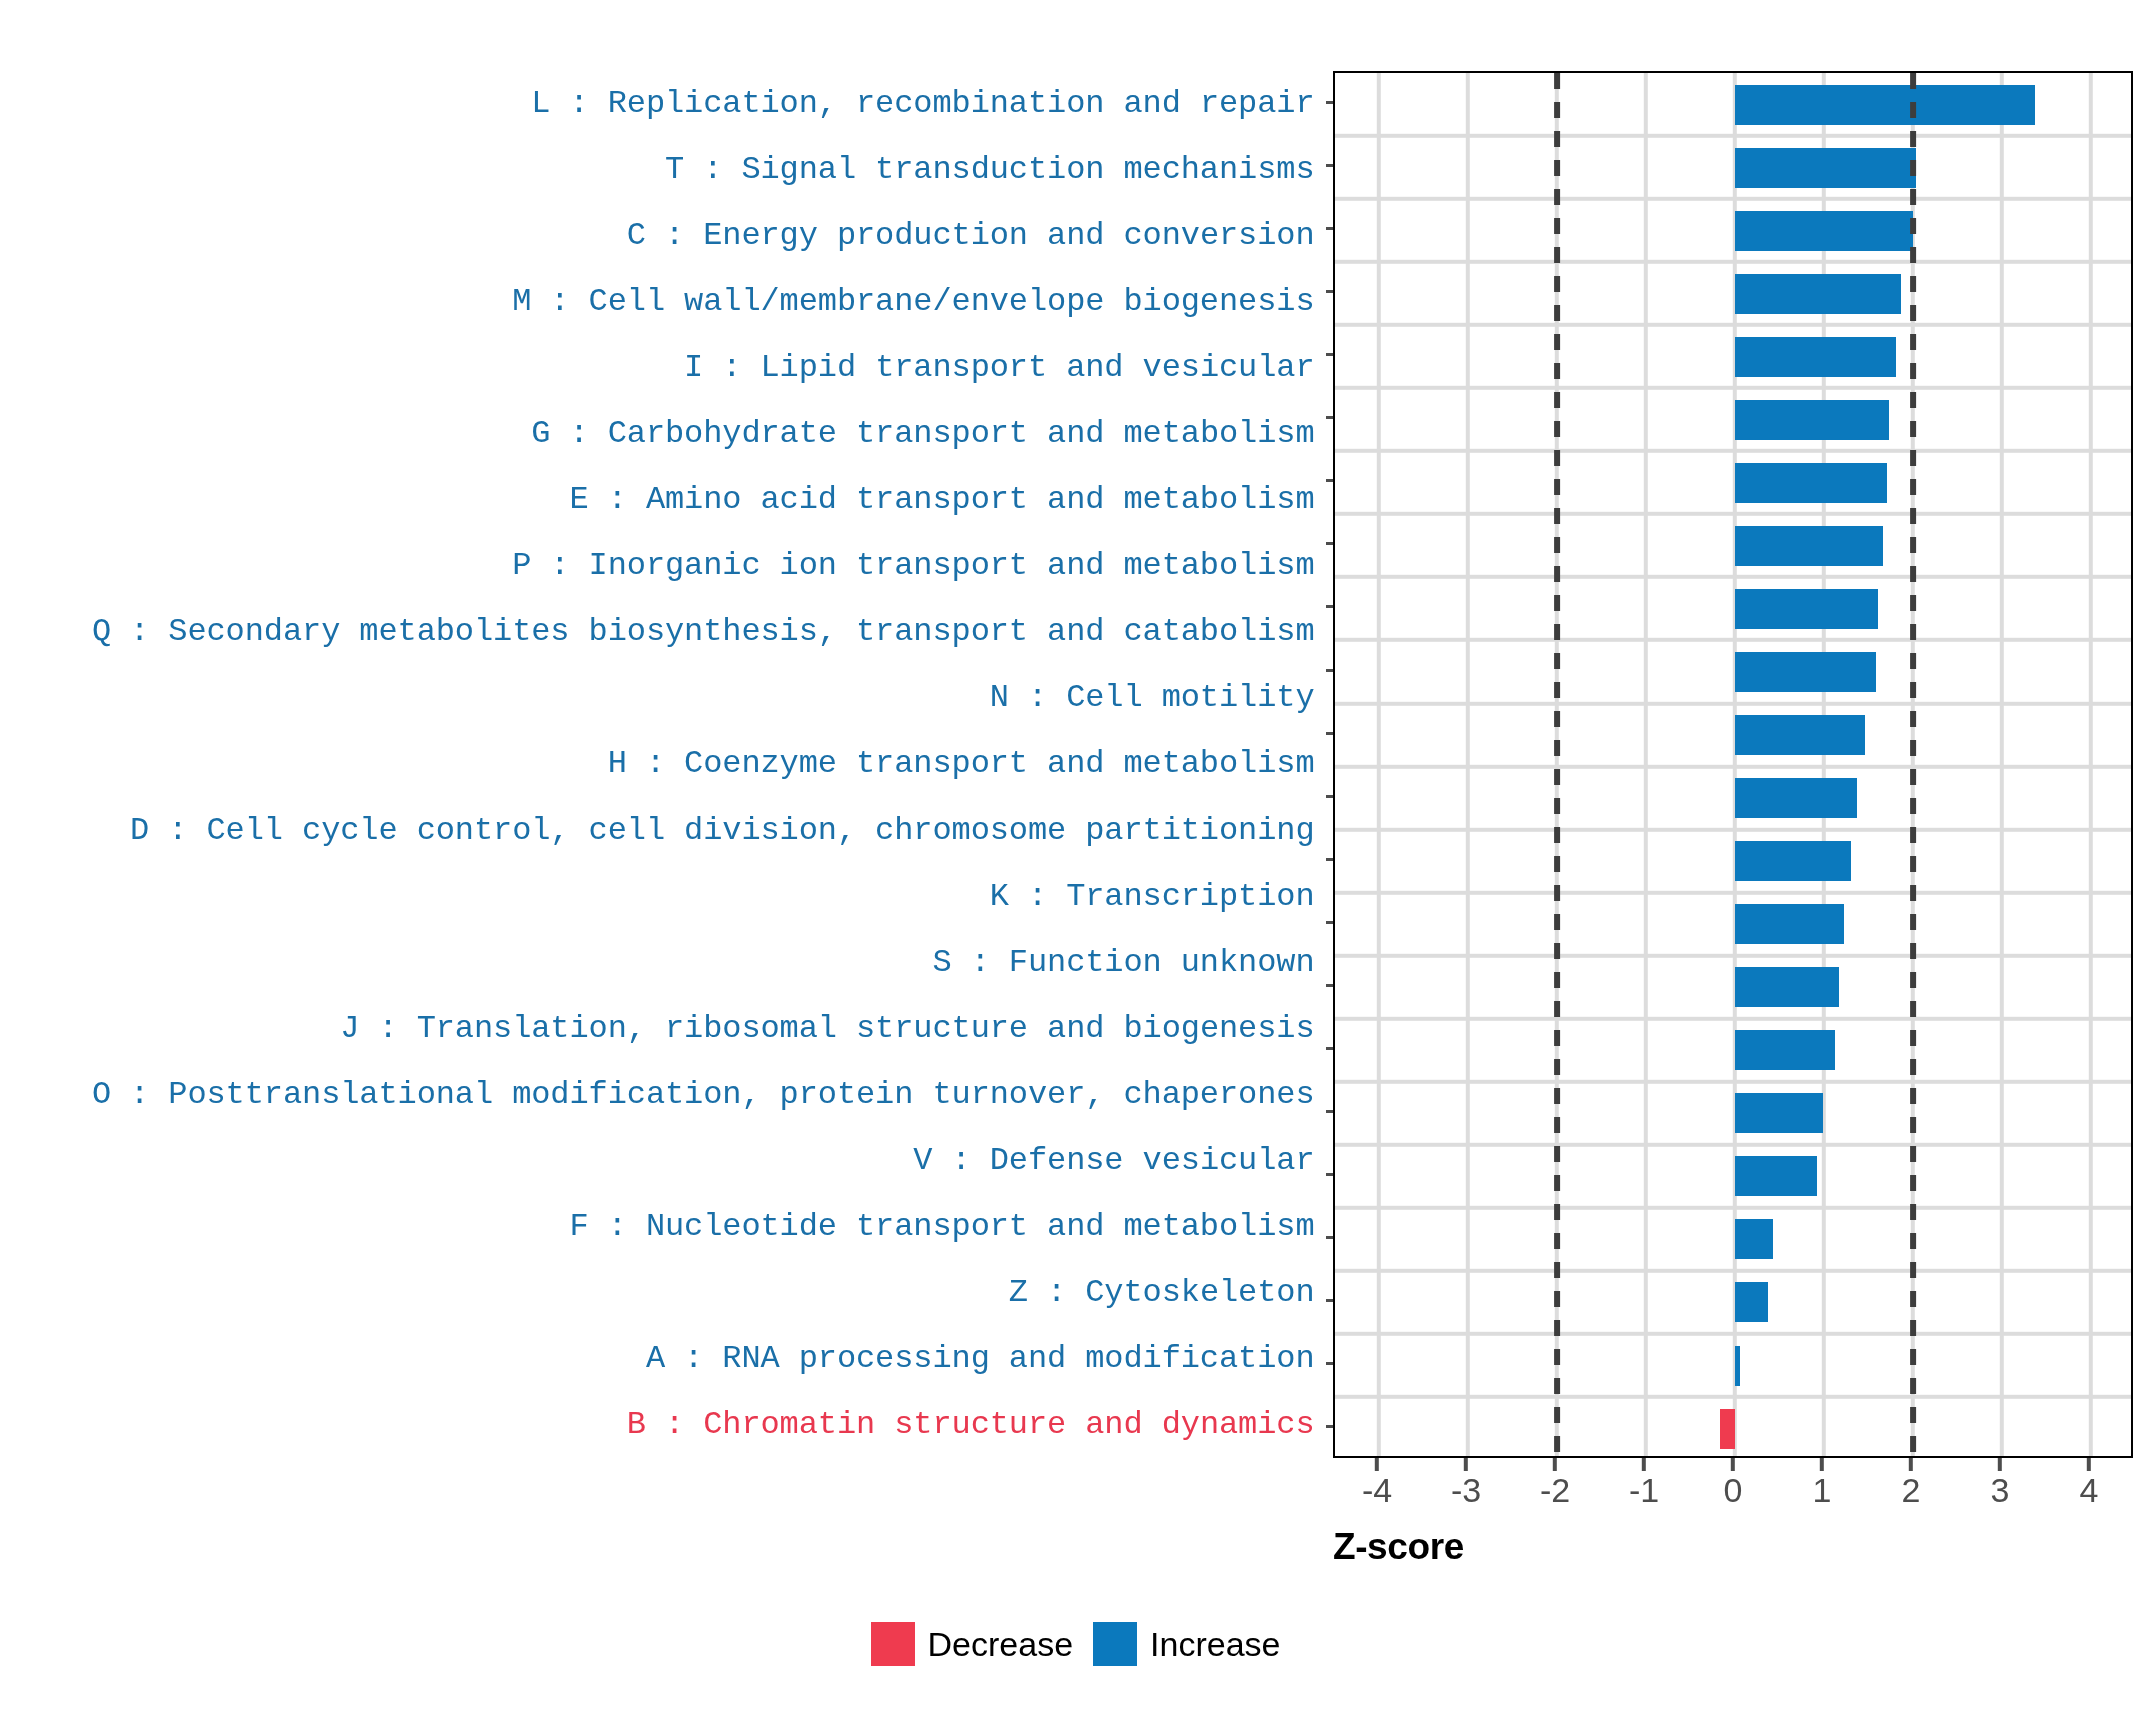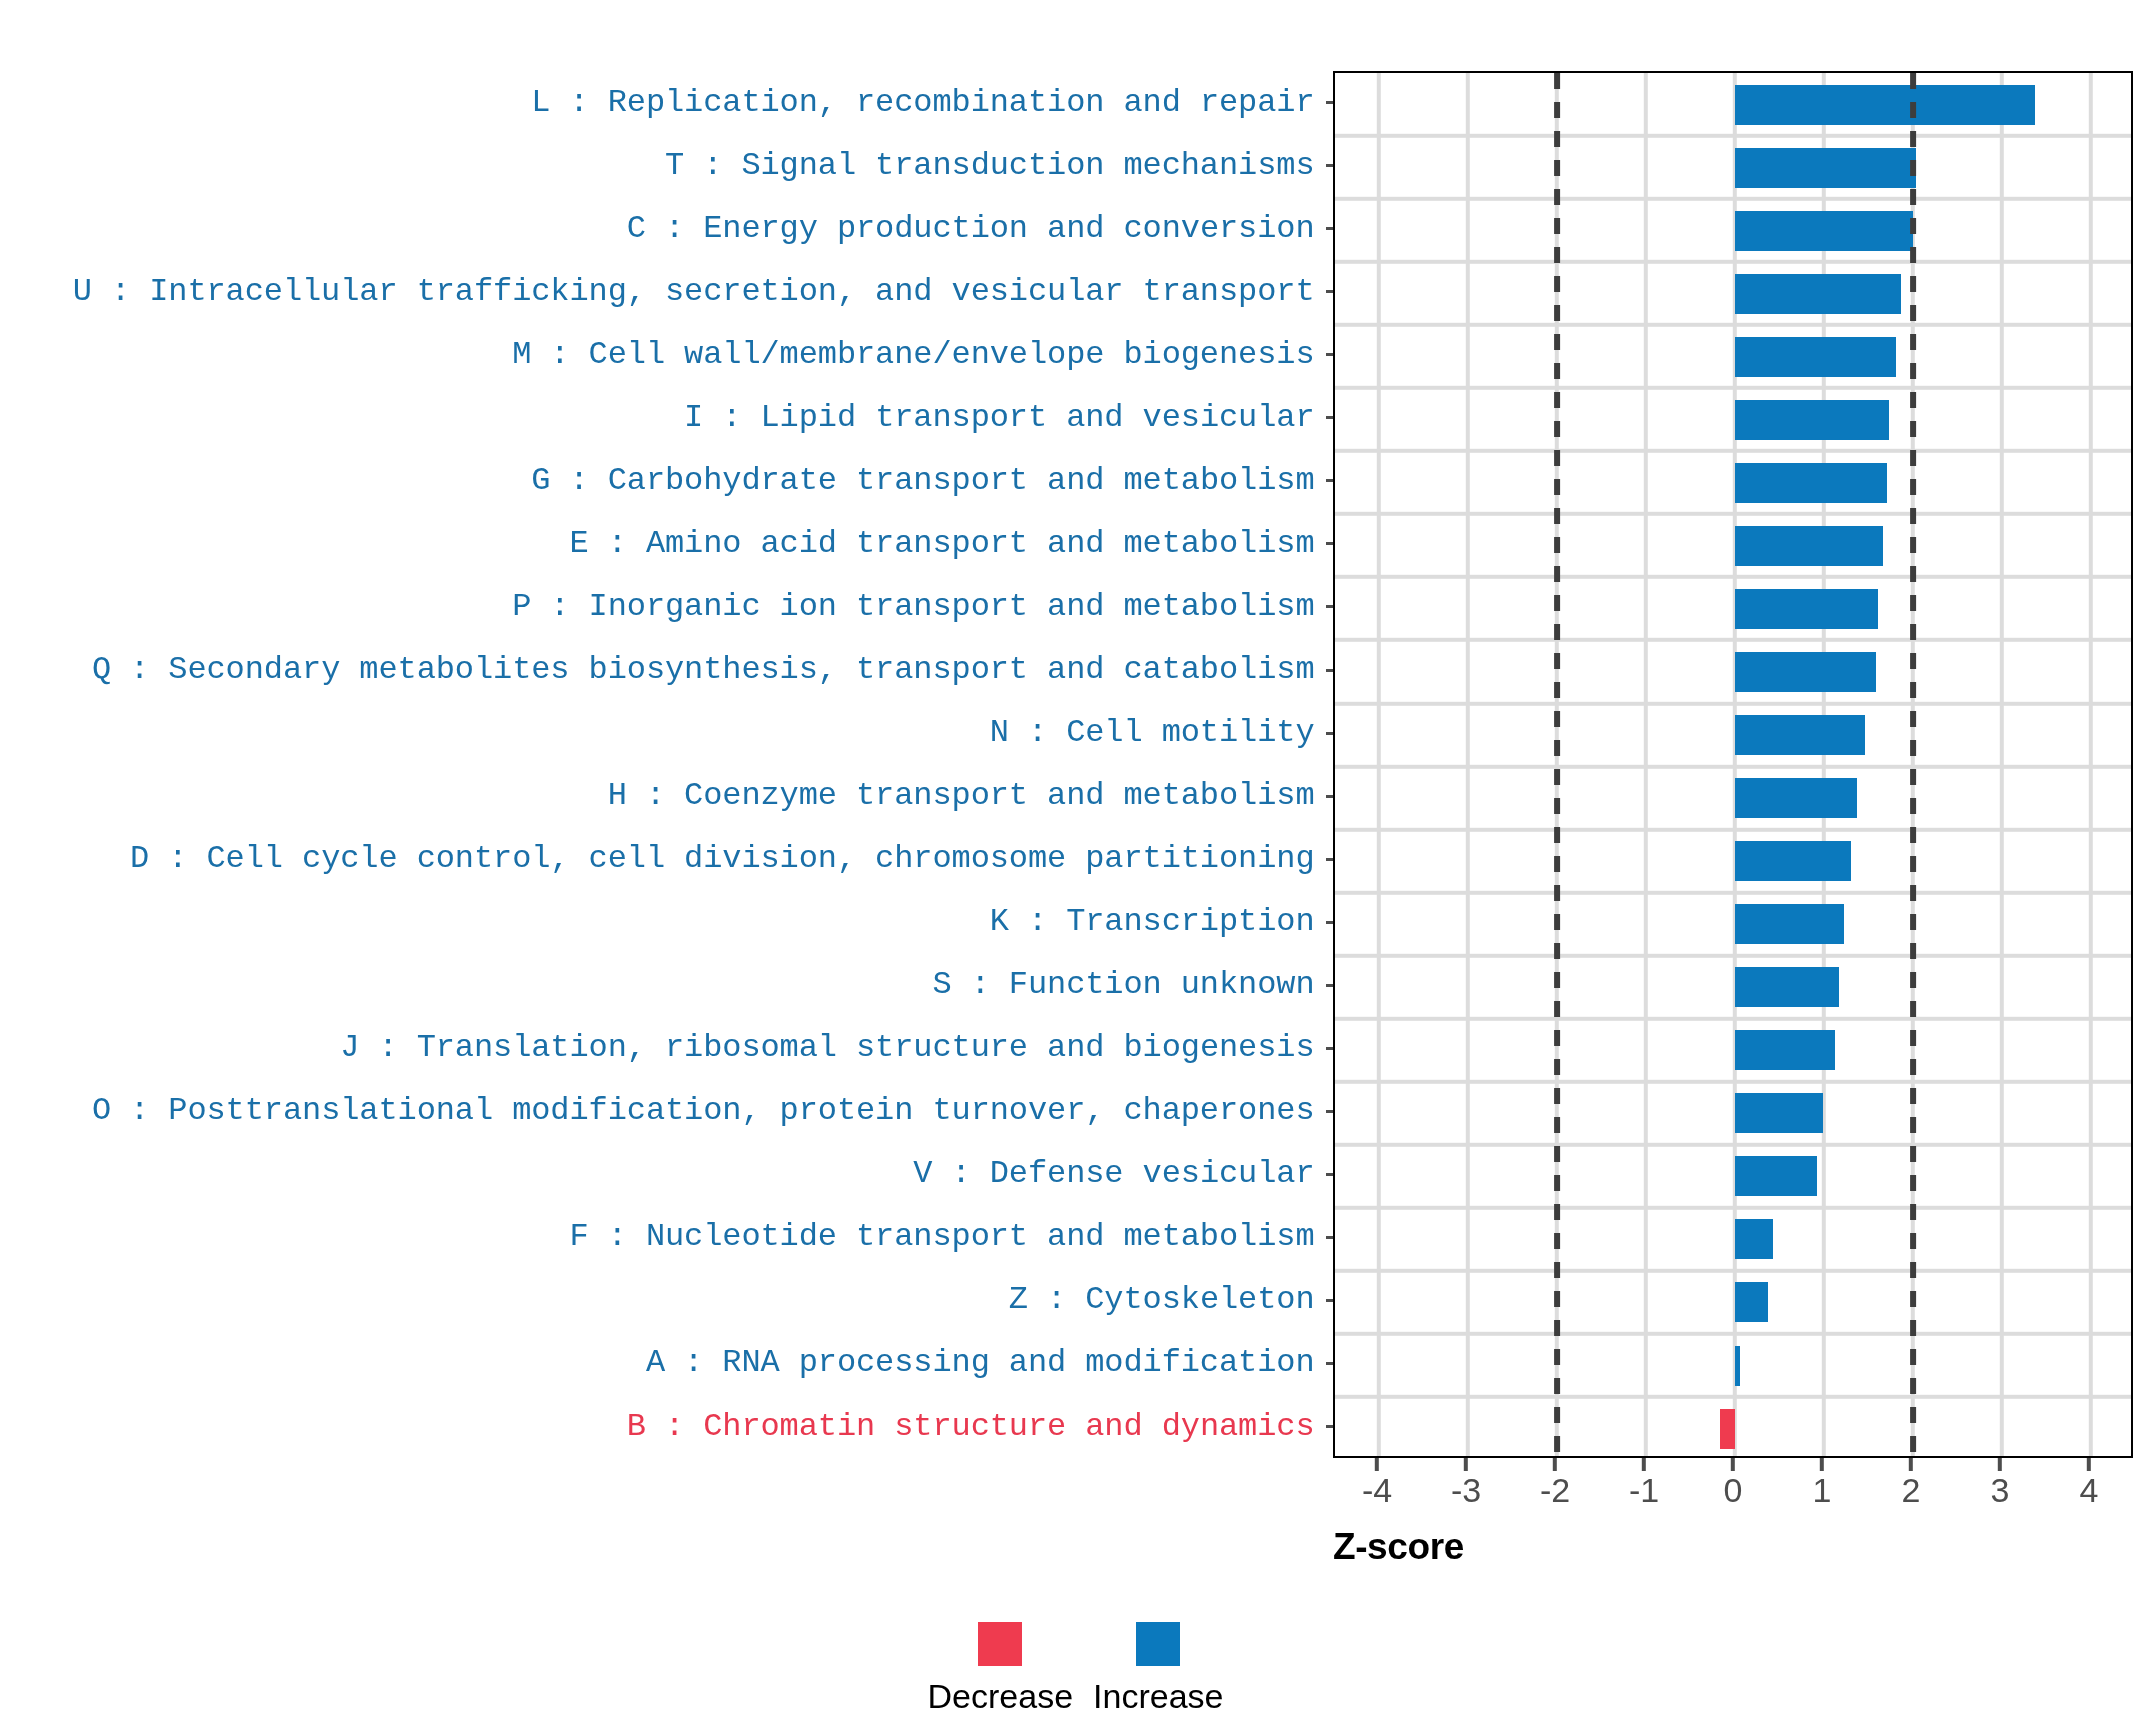--- a/index.html
+++ b/index.html
@@ -152,21 +152,20 @@
     width: 2151px;
     display: flex;
     align-items: center;
     justify-content: center;
     gap: 20px;
   }
   .legend-item {
     display: flex;
     align-items: center;
     gap: 13px;
-    flex-direction: column;
   }
   .legend-swatch {
     width: 44px;
     height: 44px;
   }
   .legend-text {
     font-size: 34px;
     color: #000000;
     line-height: 1;
     white-space: nowrap;
@@ -179,23 +178,20 @@
 
   <div id="labels-col">
       <div class="cat-row">
         <span class="cat-label inc">L : Replication, recombination and repair</span>
       </div>
       <div class="cat-row">
         <span class="cat-label inc">T : Signal transduction mechanisms</span>
       </div>
       <div class="cat-row">
         <span class="cat-label inc">C : Energy production and conversion</span>
-      </div>
-      <div class="cat-row">
-        <span class="cat-label inc">U : Intracellular trafficking, secretion, and vesicular transport</span>
       </div>
       <div class="cat-row">
         <span class="cat-label inc">M : Cell wall/membrane/envelope biogenesis</span>
       </div>
       <div class="cat-row">
         <span class="cat-label inc">I : Lipid transport and vesicular</span>
       </div>
       <div class="cat-row">
         <span class="cat-label inc">G : Carbohydrate transport and metabolism</span>
       </div>

